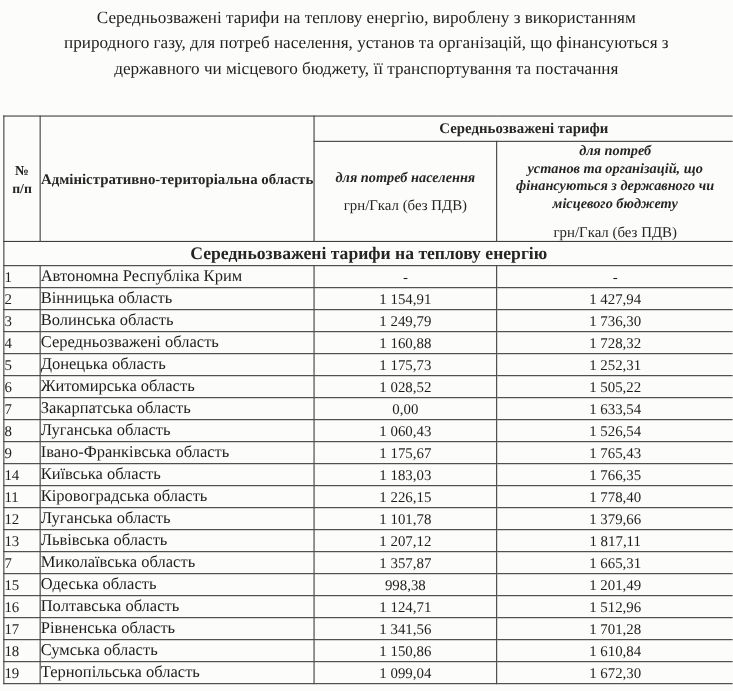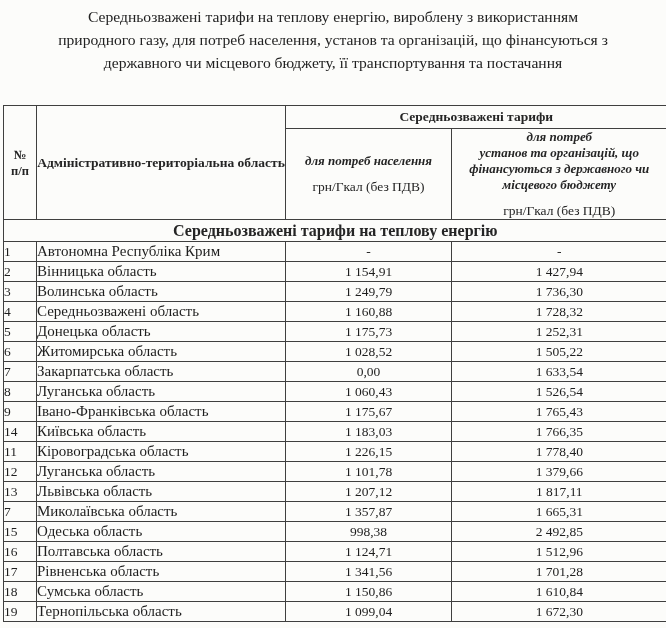--- a/index.html
+++ b/index.html
@@ -239,21 +239,21 @@
     <td class="c-num">7</td>
     <td class="c-region">Миколаївська область</td>
     <td class="c-val">1 357,87</td>
     <td class="c-val no-right">1 665,31</td>
   </tr>
 
   <tr>
     <td class="c-num">15</td>
     <td class="c-region">Одеська область</td>
     <td class="c-val">998,38</td>
-    <td class="c-val no-right">2 492,85</td>
+    <td class="c-val no-right">1 201,49</td>
   </tr>
 
   <tr>
     <td class="c-num">16</td>
     <td class="c-region">Полтавська область</td>
     <td class="c-val">1 124,71</td>
     <td class="c-val no-right">1 512,96</td>
   </tr>
 
   <tr>

